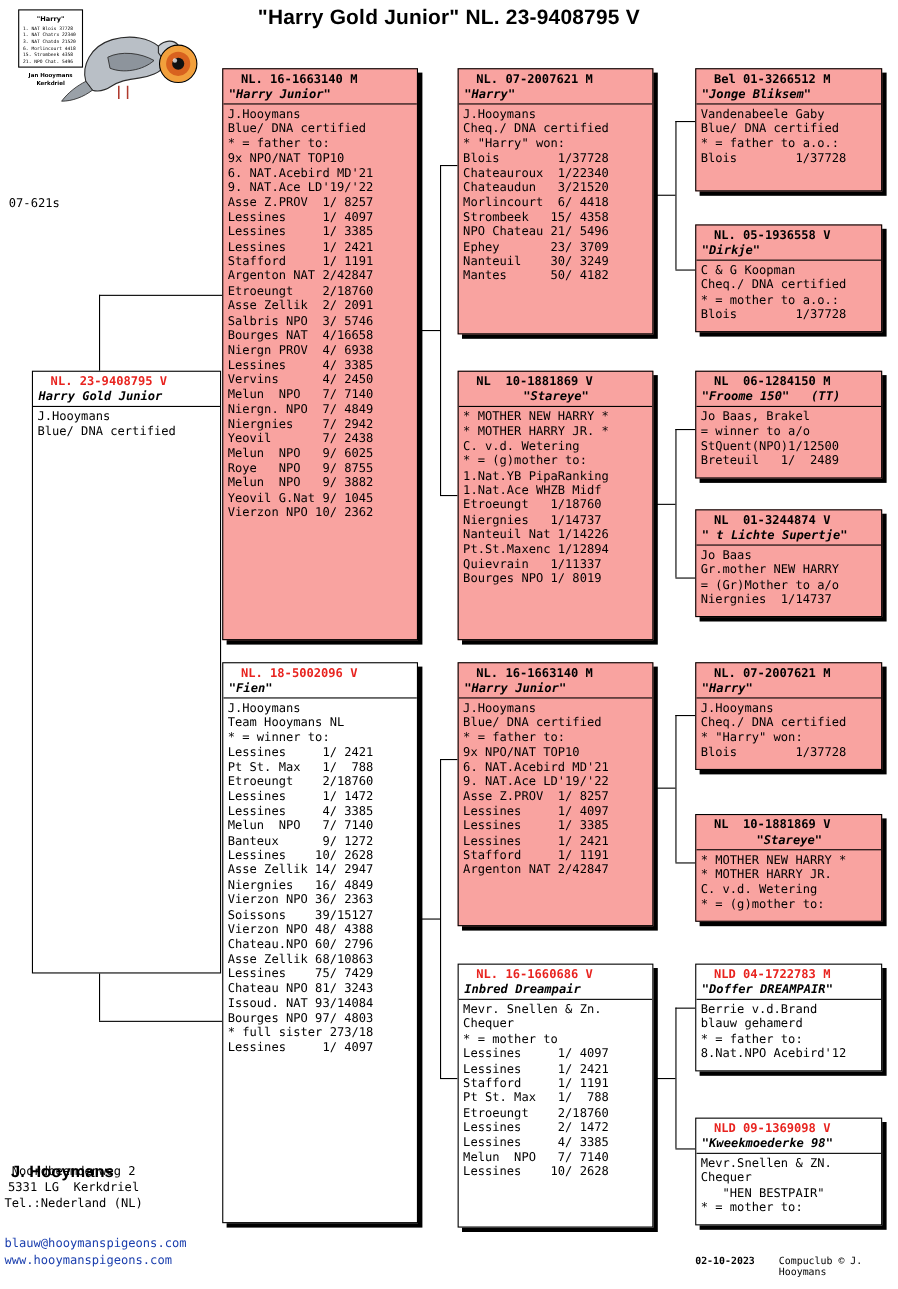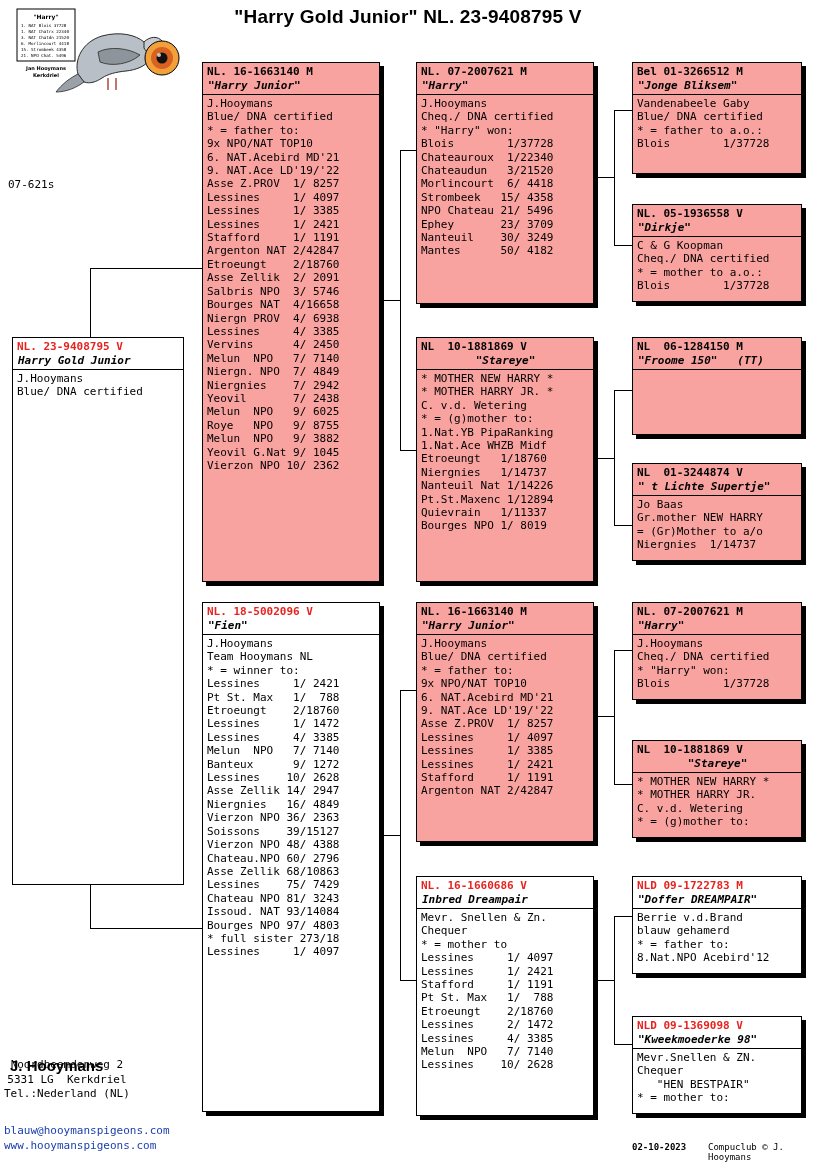--- a/index.html
+++ b/index.html
@@ -24,21 +24,21 @@
     position:absolute;
     background:#f9a3a0;
     border:1px solid #000;
     box-shadow:4px 4px 0 #000;
     box-sizing:border-box;
     padding:0;
     overflow:hidden;
   }
   .card.white{background:#ffffff;}
   .card .hdr{
-    padding:2px 4px 1px 4px;
+    padding:2px 4px 1px 16px;
     font-size:11px;font-weight:bold;
     white-space:pre;
   }
   .card .sub{
     padding:0 4px 2px 5px;
     font-size:11px;font-style:italic;font-weight:bold;
     border-bottom:1px solid #000;
     white-space:pre;
   }
   .card .body{
@@ -127,21 +127,21 @@
 <div class="ln lnv abs" style="left:614px;top:650px;height:134px;"></div>
 <div class="ln lnh abs" style="left:592px;top:716px;width:22px;"></div>
 <div class="ln lnh abs" style="left:614px;top:650px;width:18px;"></div>
 <div class="ln lnh abs" style="left:614px;top:784px;width:18px;"></div>
 
 <div class="ln lnv abs" style="left:614px;top:916px;height:128px;"></div>
 <div class="ln lnh abs" style="left:592px;top:980px;width:22px;"></div>
 <div class="ln lnh abs" style="left:614px;top:916px;width:18px;"></div>
 <div class="ln lnh abs" style="left:614px;top:1044px;width:18px;"></div>
 
-<div class="card white" id="subject-card" style="left:12px;top:337px;width:172px;height:548px;box-shadow:none;">
+<div class="card white" id="subject-card" style="left:29px;top:337px;width:172px;height:548px;box-shadow:none;">
   <div class="hdr red-txt">NL. 23-9408795 V</div>
   <div class="sub">Harry Gold Junior</div>
   <div class="body"><span>J.Hooymans</span>
 <span>Blue/ DNA certified</span></div>
 </div>
 
 <div class="card" style="left:202px;top:62px;width:178px;height:520px;">
   <div class="hdr">NL. 16-1663140 M</div>
   <div class="sub">"Harry Junior"</div>
   <div class="body">J.Hooymans
@@ -285,20 +285,24 @@
   <div class="sub">"Dirkje"</div>
   <div class="body">C &amp; G Koopman
 Cheq./ DNA certified
 * = mother to a.o.:
 Blois        1/37728</div>
 </div>
 
 <div class="card" style="left:632px;top:337px;width:170px;height:98px;">
   <div class="hdr">NL  06-1284150 M</div>
   <div class="sub">"Froome 150"   (TT)</div>
+  <div class="body">Jo Baas, Brakel
+= winner to a/o
+StQuent(NPO)1/12500
+Breteuil   1/  2489</div>
 </div>
 
 <div class="card" style="left:632px;top:463px;width:170px;height:98px;">
   <div class="hdr">NL  01-3244874 V</div>
   <div class="sub">" t Lichte Supertje"</div>
   <div class="body">Jo Baas
 Gr.mother NEW HARRY
 = (Gr)Mother to a/o
 Niergnies  1/14737</div>
 </div>
@@ -315,21 +319,21 @@
 <div class="card" style="left:632px;top:740px;width:170px;height:98px;">
   <div class="hdr">NL  10-1881869 V</div>
   <div class="sub" style="text-align:center;">"Stareye"</div>
   <div class="body">* MOTHER NEW HARRY *
 * MOTHER HARRY JR.
 C. v.d. Wetering
 * = (g)mother to:</div>
 </div>
 
 <div class="card white" style="left:632px;top:876px;width:170px;height:98px;">
-  <div class="hdr red-txt">NLD 09-1722783 M</div>
+  <div class="hdr red-txt">NLD 04-1722783 M</div>
   <div class="sub">"Doffer DREAMPAIR"</div>
   <div class="body">Berrie v.d.Brand
 blauw gehamerd
 * = father to:
 8.Nat.NPO Acebird'12</div>
 </div>
 
 <div class="card white" style="left:632px;top:1016px;width:170px;height:98px;">
   <div class="hdr red-txt">NLD 09-1369098 V</div>
   <div class="sub">"Kweekmoederke 98"</div>

